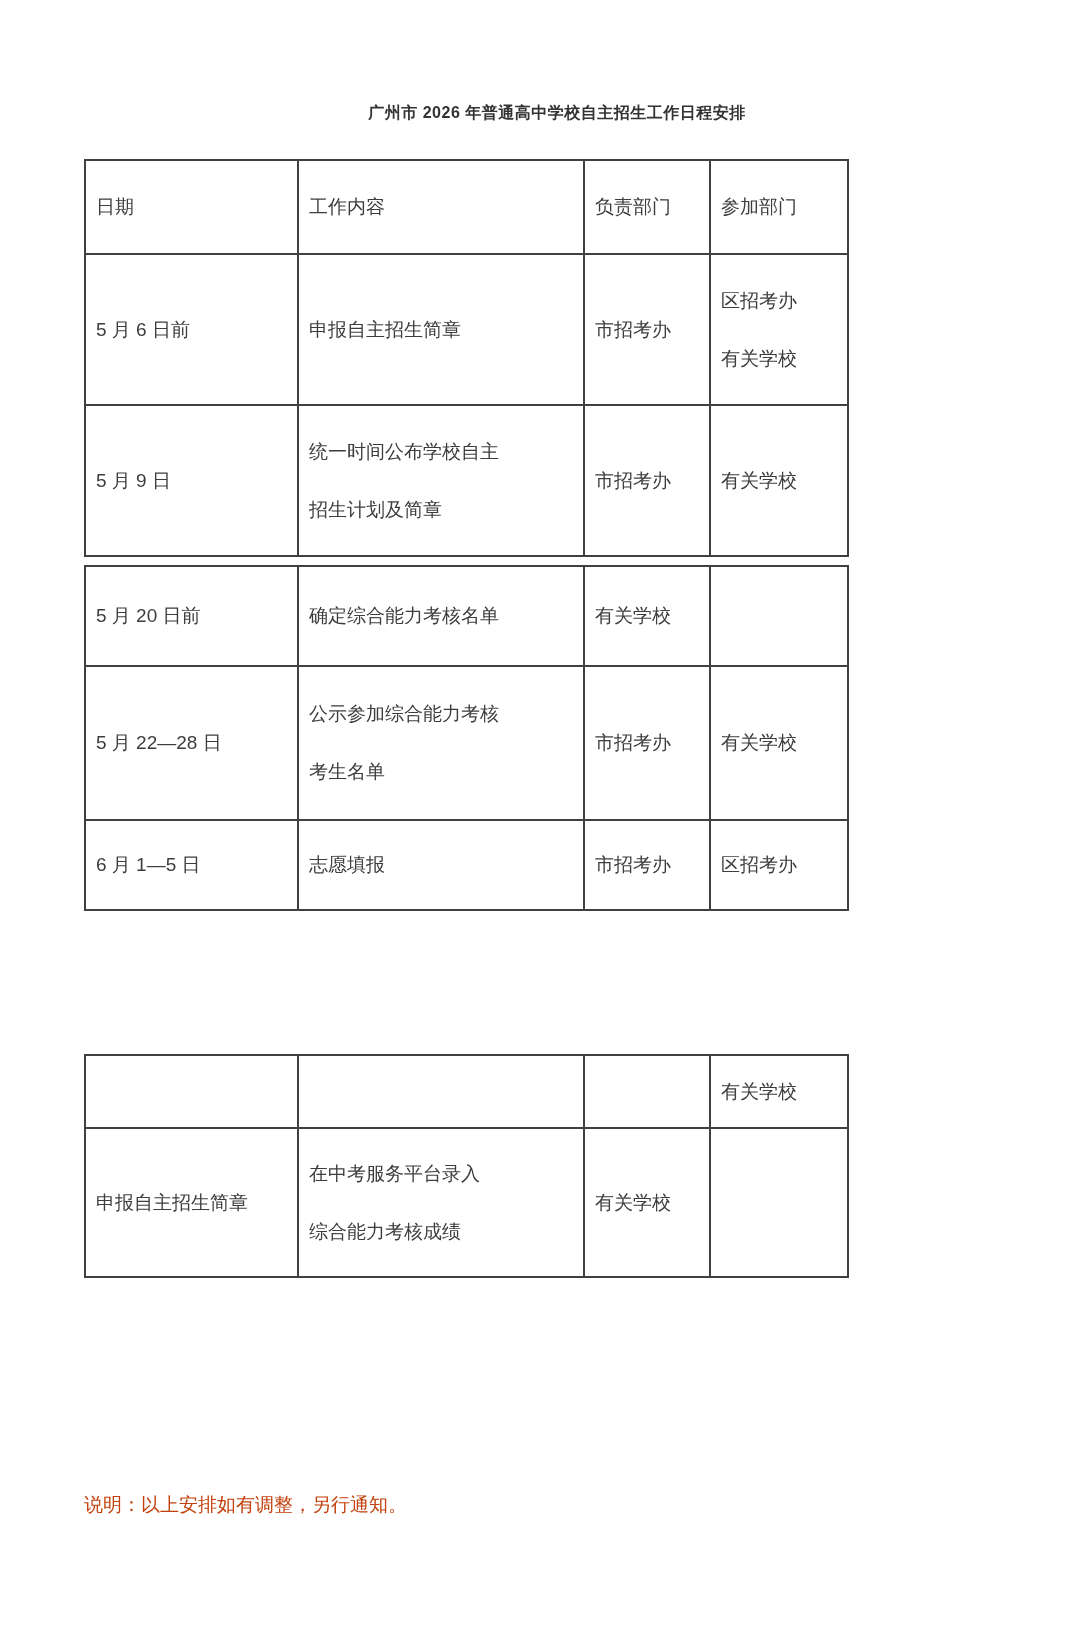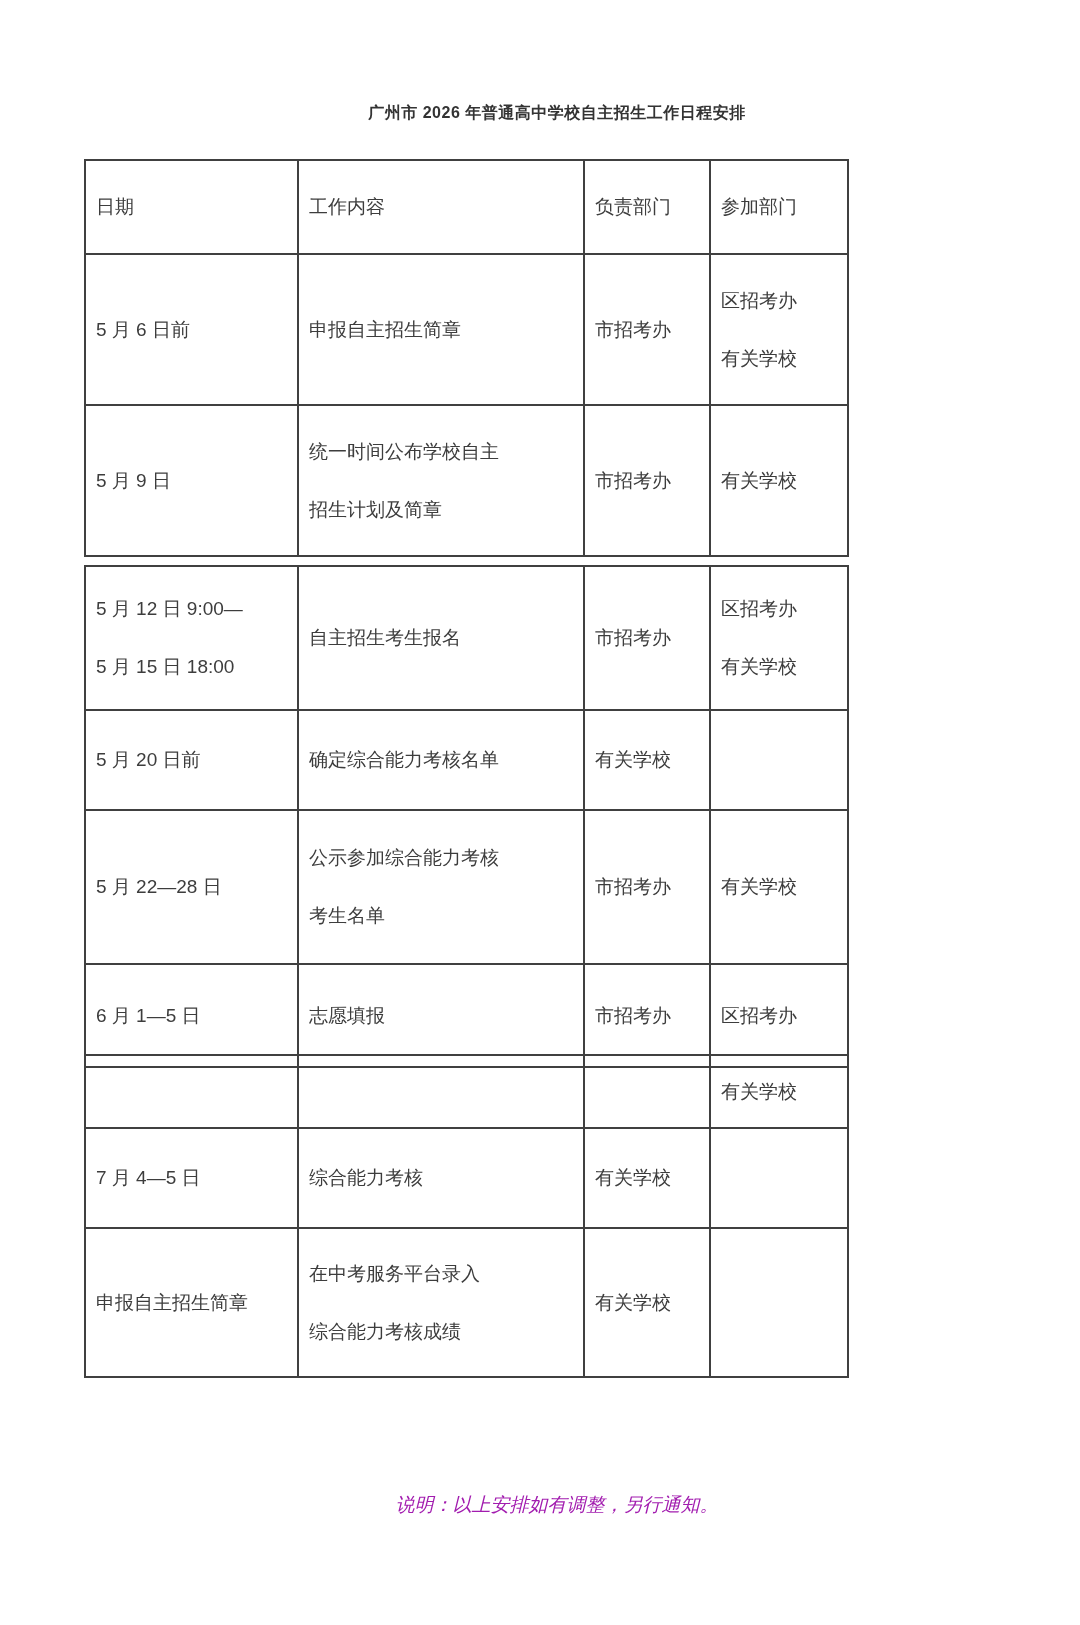--- a/index.html
+++ b/index.html
@@ -50,33 +50,32 @@
     height: 58px;
     line-height: 58px;
     white-space: nowrap;
   }
   
   tr.h-94  { height: 94px; }
   tr.h-151 { height: 151px; }
   tr.h-144 { height: 144px; }
   tr.h-92  { height: 100px; }
   tr.h-154 { height: 154px; }
-  tr.h-86  { height: 103px; }
+  tr.h-86  { height: 90px; }
   tr.h-73  { height: 73px; }
   tr.h-149 { height: 149px; }
   .doc-note {
     position: absolute;
     left: 84px;
     top: 1490px;
     width: 946px;
-    text-align: center;
+    text-align: left;
     font-size: 19px;
     line-height: 30px;
-    color: #a21caf;
-    font-style: italic;
+    color: #c2410c;
   }
 </style>
 </head>
 <body>
 
 <div class="doc-title">广州市 2026 年普通高中学校自主招生工作日程安排</div>
 
 <table class="sched t1">
   <colgroup>
     <col style="width:213px">
@@ -133,36 +132,20 @@
   </table>
 
 <table class="sched t2">
   <colgroup>
     <col style="width:213px">
       <col style="width:286px">
       <col style="width:126px">
       <col style="width:138px">
   </colgroup>
   <tbody>
-      <tr class="h-144">
-    <td>
-      <span class="line">5 月 12 日 9:00—</span>
-      <span class="line">5 月 15 日 18:00</span>
-    </td>
-    <td>
-          <span class="line">自主招生考生报名</span>
-        </td>
-    <td>
-          <span class="line">市招考办</span>
-        </td>
-    <td>
-      <span class="line">区招考办</span>
-      <span class="line">有关学校</span>
-    </td>
-  </tr>
   <tr class="h-92">
     <td>
           <span class="line">5 月 20 日前</span>
         </td>
     <td>
           <span class="line">确定综合能力考核名单</span>
         </td>
     <td>
           <span class="line">有关学校</span>
         </td>
@@ -209,32 +192,20 @@
   </colgroup>
   <tbody>
       <tr class="h-73">
     <td></td>
     <td></td>
     <td></td>
     <td>
           <span class="line">有关学校</span>
         </td>
   </tr>
-  <tr class="h-92">
-    <td>
-          <span class="line">7 月 4—5 日</span>
-        </td>
-    <td>
-          <span class="line">综合能力考核</span>
-        </td>
-    <td>
-          <span class="line">有关学校</span>
-        </td>
-    <td></td>
-  </tr>
   <tr class="h-149">
     <td>
           <span class="line">申报自主招生简章</span>
         </td>
     <td>
       <span class="line">在中考服务平台录入</span>
       <span class="line">综合能力考核成绩</span>
     </td>
     <td>
           <span class="line">有关学校</span>

